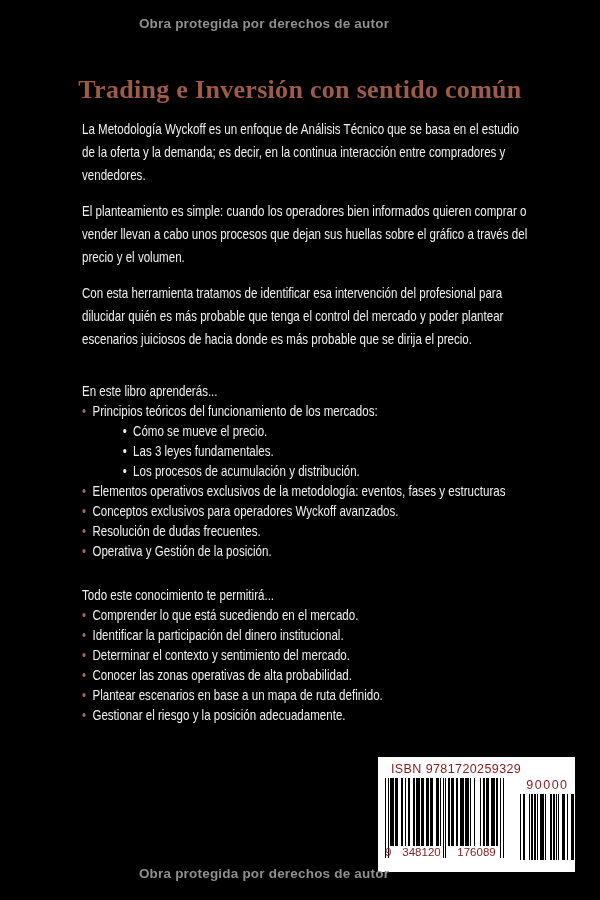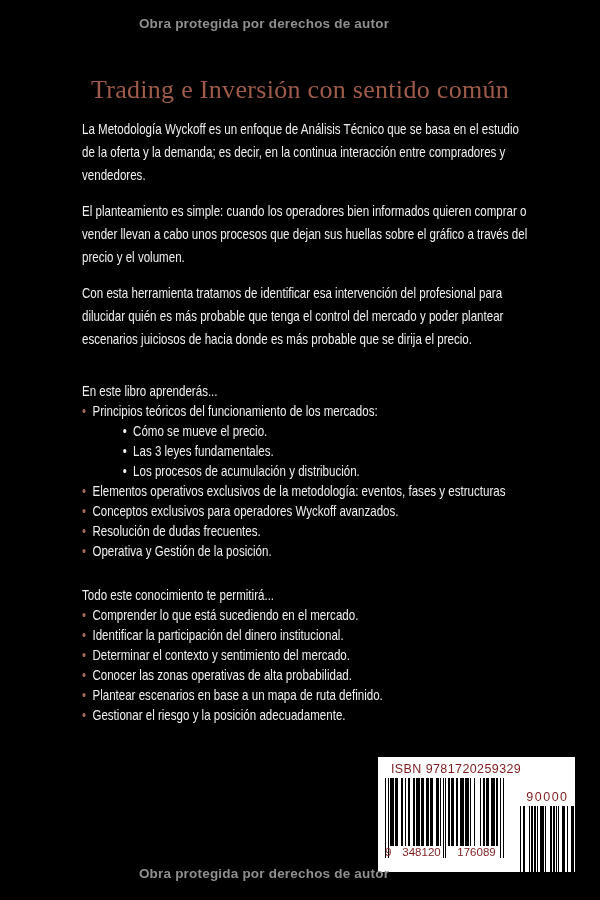--- a/index.html
+++ b/index.html
@@ -10,21 +10,21 @@
   }
   .watermark{
     position:absolute;left:0;width:528px;text-align:center;
     font-size:13.5px;font-weight:bold;letter-spacing:.2px;z-index:9;
   }
   .watermark.top{top:16px;}
   .watermark.bottom{top:866px;}
   .book-title{
     position:absolute;top:58px;left:0;width:600px;text-align:center;
     font-family:"Liberation Serif","DejaVu Serif",serif;
-    font-size:26px;font-weight:normal;letter-spacing:.3px;
+    font-size:26px;font-weight:bold;letter-spacing:.3px;
   }
   .content{
     position:absolute;left:82px;top:118px;width:560px;
     transform:scaleX(0.797);transform-origin:left top;
   }
   .para{margin:0 0 13px 0;font-size:14.5px;line-height:23px;}
   .section1{margin-top:30px;}
   .section2{margin-top:24px;}
   .section-heading{font-size:14.5px;line-height:20px;font-weight:normal;margin:0;}
   ul.bullet-list{list-style:none;margin:0;padding:0;}
@@ -41,21 +41,21 @@
   .barcode-row{position:absolute;left:7px;top:21px;white-space:nowrap;}
   .ean-main{position:relative;display:inline-block;vertical-align:top;width:119px;height:86px;}
   .ean-main svg{display:block;}
   .ean-digits{
     position:absolute;left:0;top:68px;width:119px;display:flex;
     font-size:11.5px;line-height:13px;
   }
   .ean-digits .d0{width:9px;text-align:left;}
   .ean-digits .d1,.ean-digits .d2{flex:1;text-align:center;}
   .ean-supp{display:inline-block;vertical-align:top;margin-left:9px;width:60px;text-align:center;}
-  .supp-num{font-size:12.5px;line-height:15px;letter-spacing:1.5px;margin-top:12px;}
+  .supp-num{font-size:12.5px;line-height:15px;letter-spacing:1.5px;}
   .ean-supp svg{display:block;margin:1px auto 0;}
 </style>
 </head>
 <body style="background: rgb(0, 0, 0);">
 
 <div>
 
   <div class="watermark top" style="color: rgb(143, 143, 143);">Obra protegida por derechos de autor</div>
 
   <h1 class="book-title" style="color: rgb(158, 91, 73);">Trading e Inversión con sentido común</h1>

